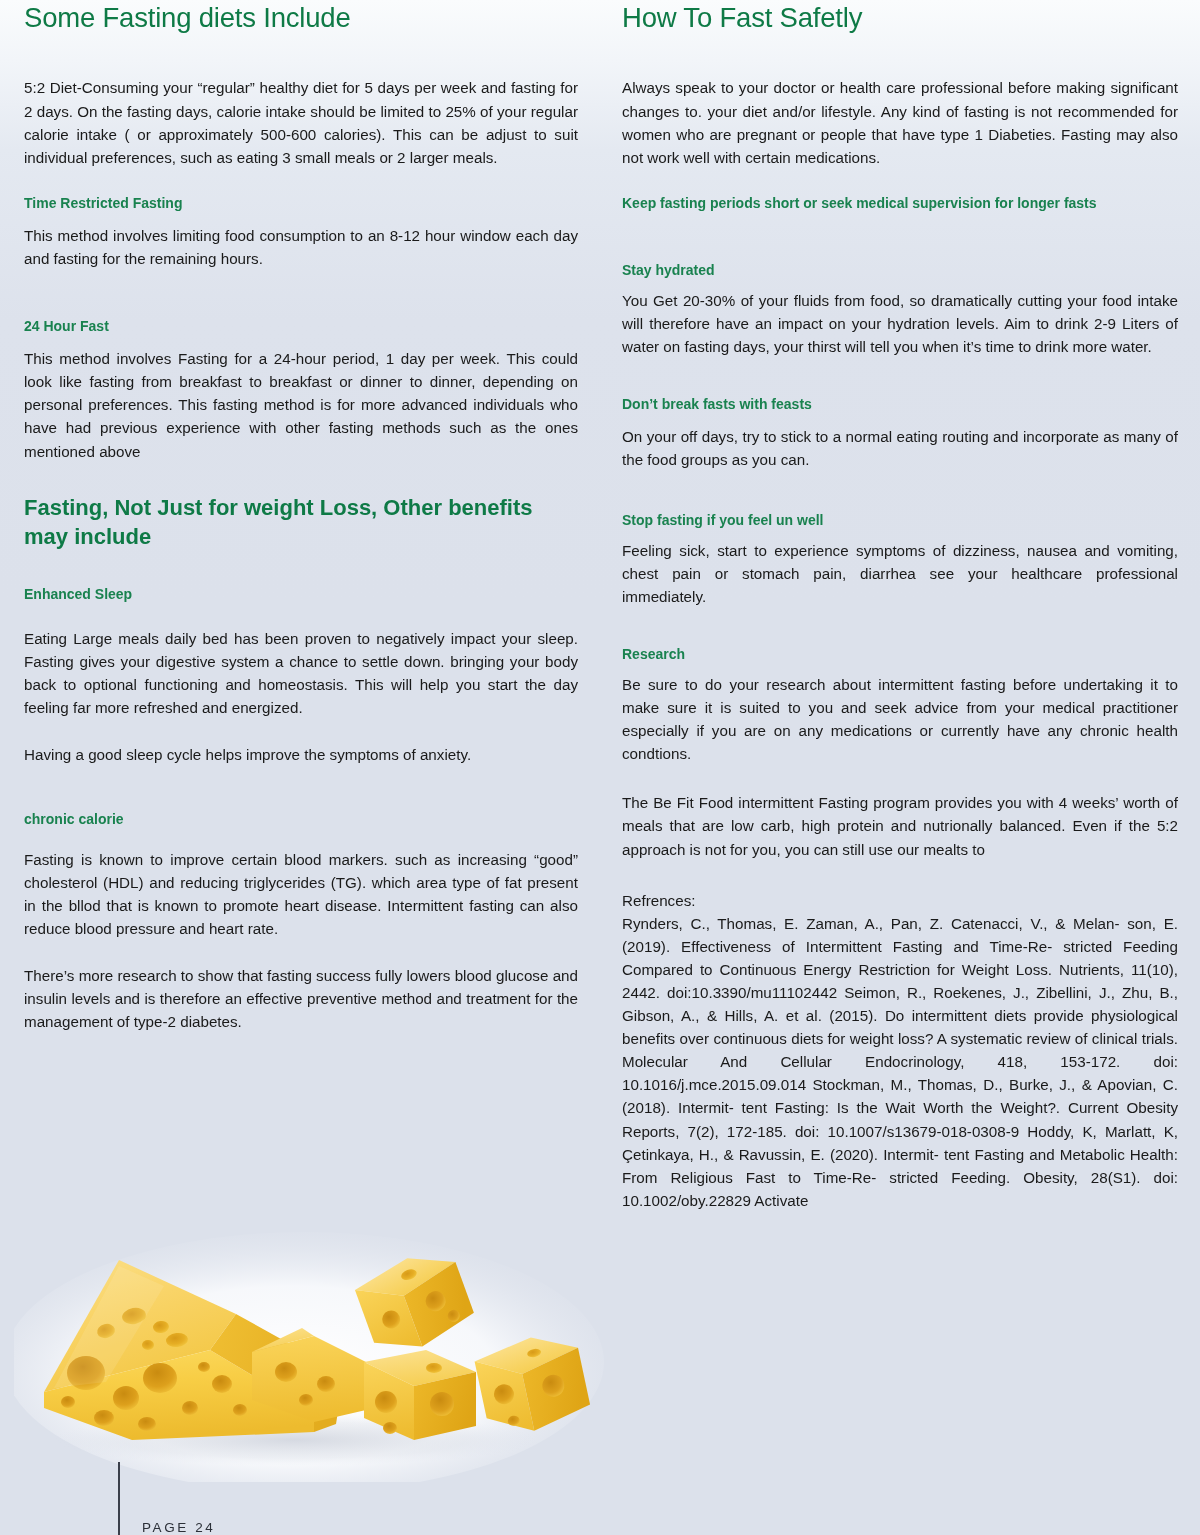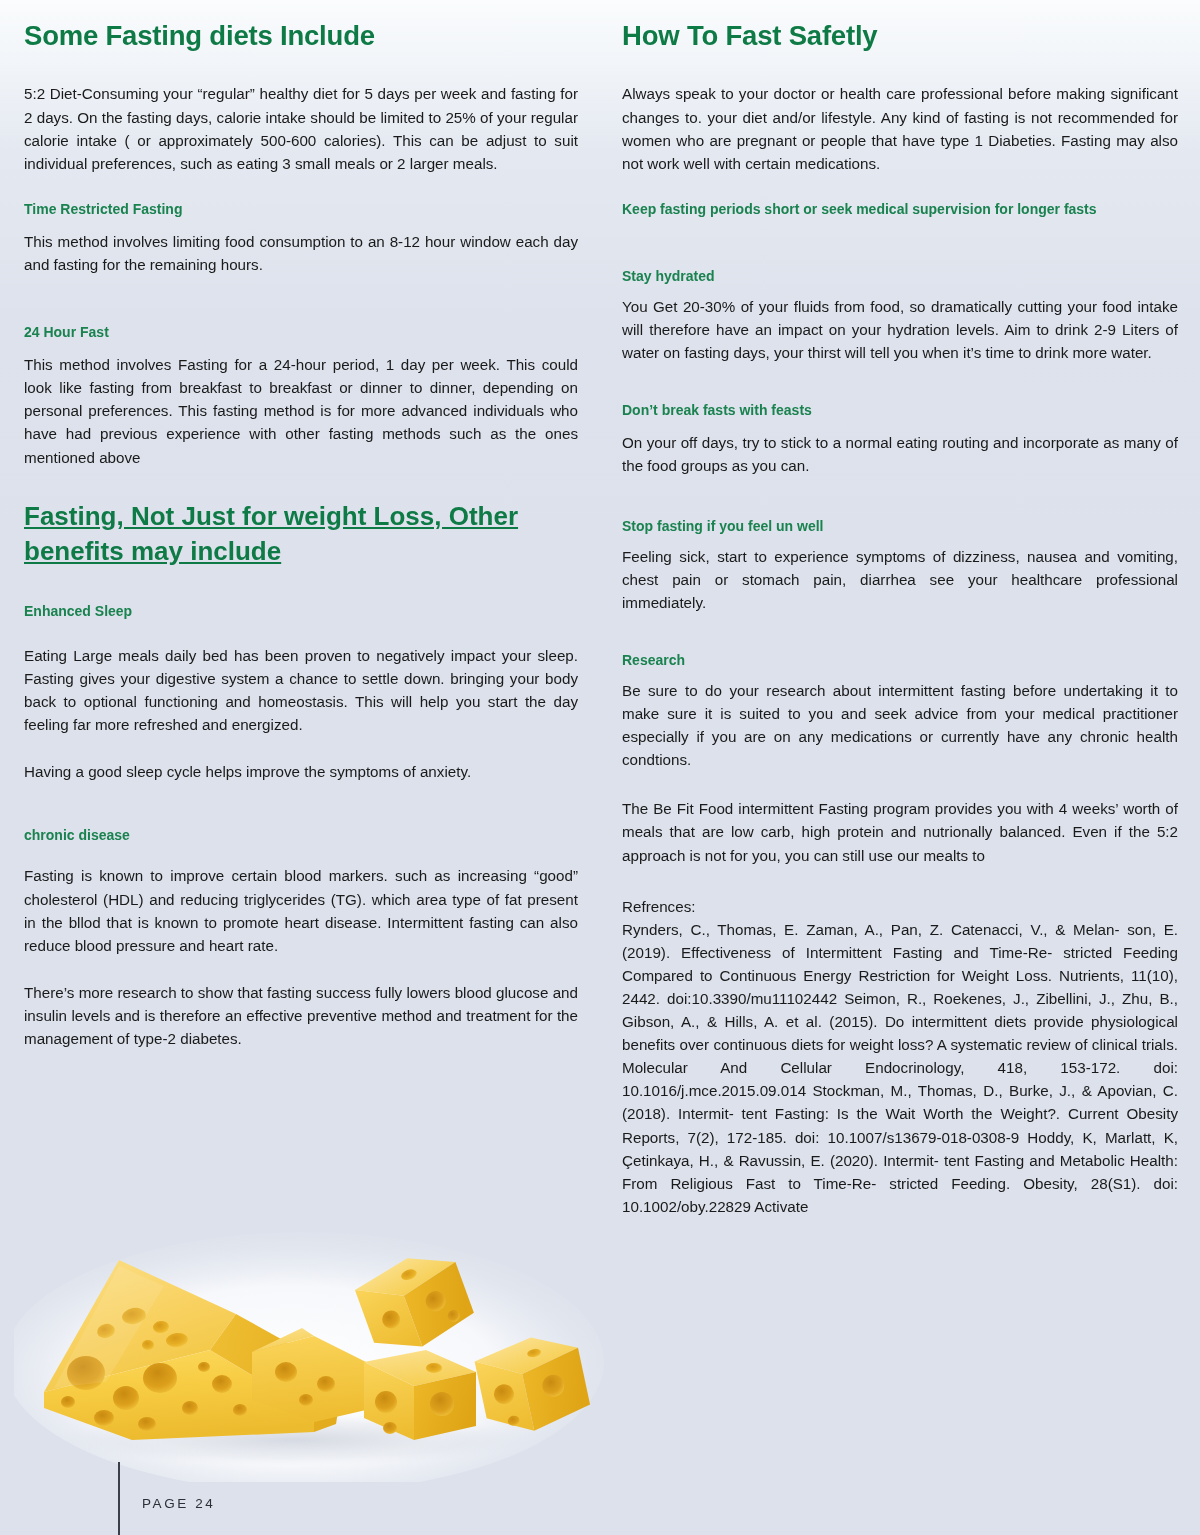--- a/index.html
+++ b/index.html
@@ -34,33 +34,32 @@
   }
   .col-right {
     width: 600px;
     padding: 0 22px 0 22px;
     box-sizing: border-box;
   }
 
   h1.big {
     color: #0E7A46;
     font-size: 27.5px;
-    font-weight: bold;
+    font-weight: normal;
     letter-spacing: -0.2px;
-    margin: 0 0 0 0;
-    padding-top: 20px;
+    margin: 0 0 12px 0;
+    padding-top: 2px;
     line-height: 1.18;
   }
   h2.sub-big {
     color: #0E7A46;
-    font-size: 26px;
+    font-size: 22px;
     font-weight: bold;
     line-height: 1.35;
     margin: 0;
-    text-decoration: underline;
   }
   h3.head {
     color: #19824F;
     font-size: 14px;
     font-weight: bold;
     line-height: 1.22;
     margin: 0;
   }
   p.body {
     color: #1A1A1A;
@@ -92,21 +91,21 @@
     pointer-events: none;
   }
   .cheese-wrap svg { display: block; }
 
   
   .footer {
     position: absolute;
     left: 118px;
     top: 1462px;
     display: flex;
-    align-items: center;
+    align-items: flex-end;
     height: 73px;
   }
   .footer-rule {
     width: 2px;
     height: 73px;
     background: #3A3F4A;
   }
   .footer-label {
     margin-left: 22px;
     margin-top: 9px;
@@ -150,21 +149,21 @@
       <div class="sp-34"></div>
 
       <h3 class="head">Enhanced Sleep</h3>
       <div class="sp-24"></div>
       <p class="body">Eating Large meals daily bed has been proven to negatively impact your sleep. Fasting gives your digestive system a chance to settle down. bringing your body back to optional functioning and homeostasis. This will help you start the day feeling far more refreshed and energized.</p>
       <div class="sp-24"></div>
       <p class="body">Having a good sleep cycle helps improve the symptoms of anxiety.</p>
 
       <div class="sp-44"></div>
 
-      <h3 class="head">chronic disease</h3>
+      <h3 class="head">chronic calorie</h3>
       <div class="sp-20"></div>
       <p class="body">Fasting is known to improve certain blood markers. such as increasing “good” cholesterol (HDL) and reducing triglycerides (TG). which area type of fat present in the bllod that is known to promote heart disease. Intermittent fasting can also reduce blood pressure and heart rate.</p>
       <div class="sp-24"></div>
       <p class="body">There’s more research to show that fasting success fully lowers blood glucose and insulin levels and is therefore an effective preventive method and treatment for the management of type-2 diabetes.</p>
 
     </div>
 
     <div class="col-right">
 
       <h1 class="big">How To Fast Safetly</h1>

